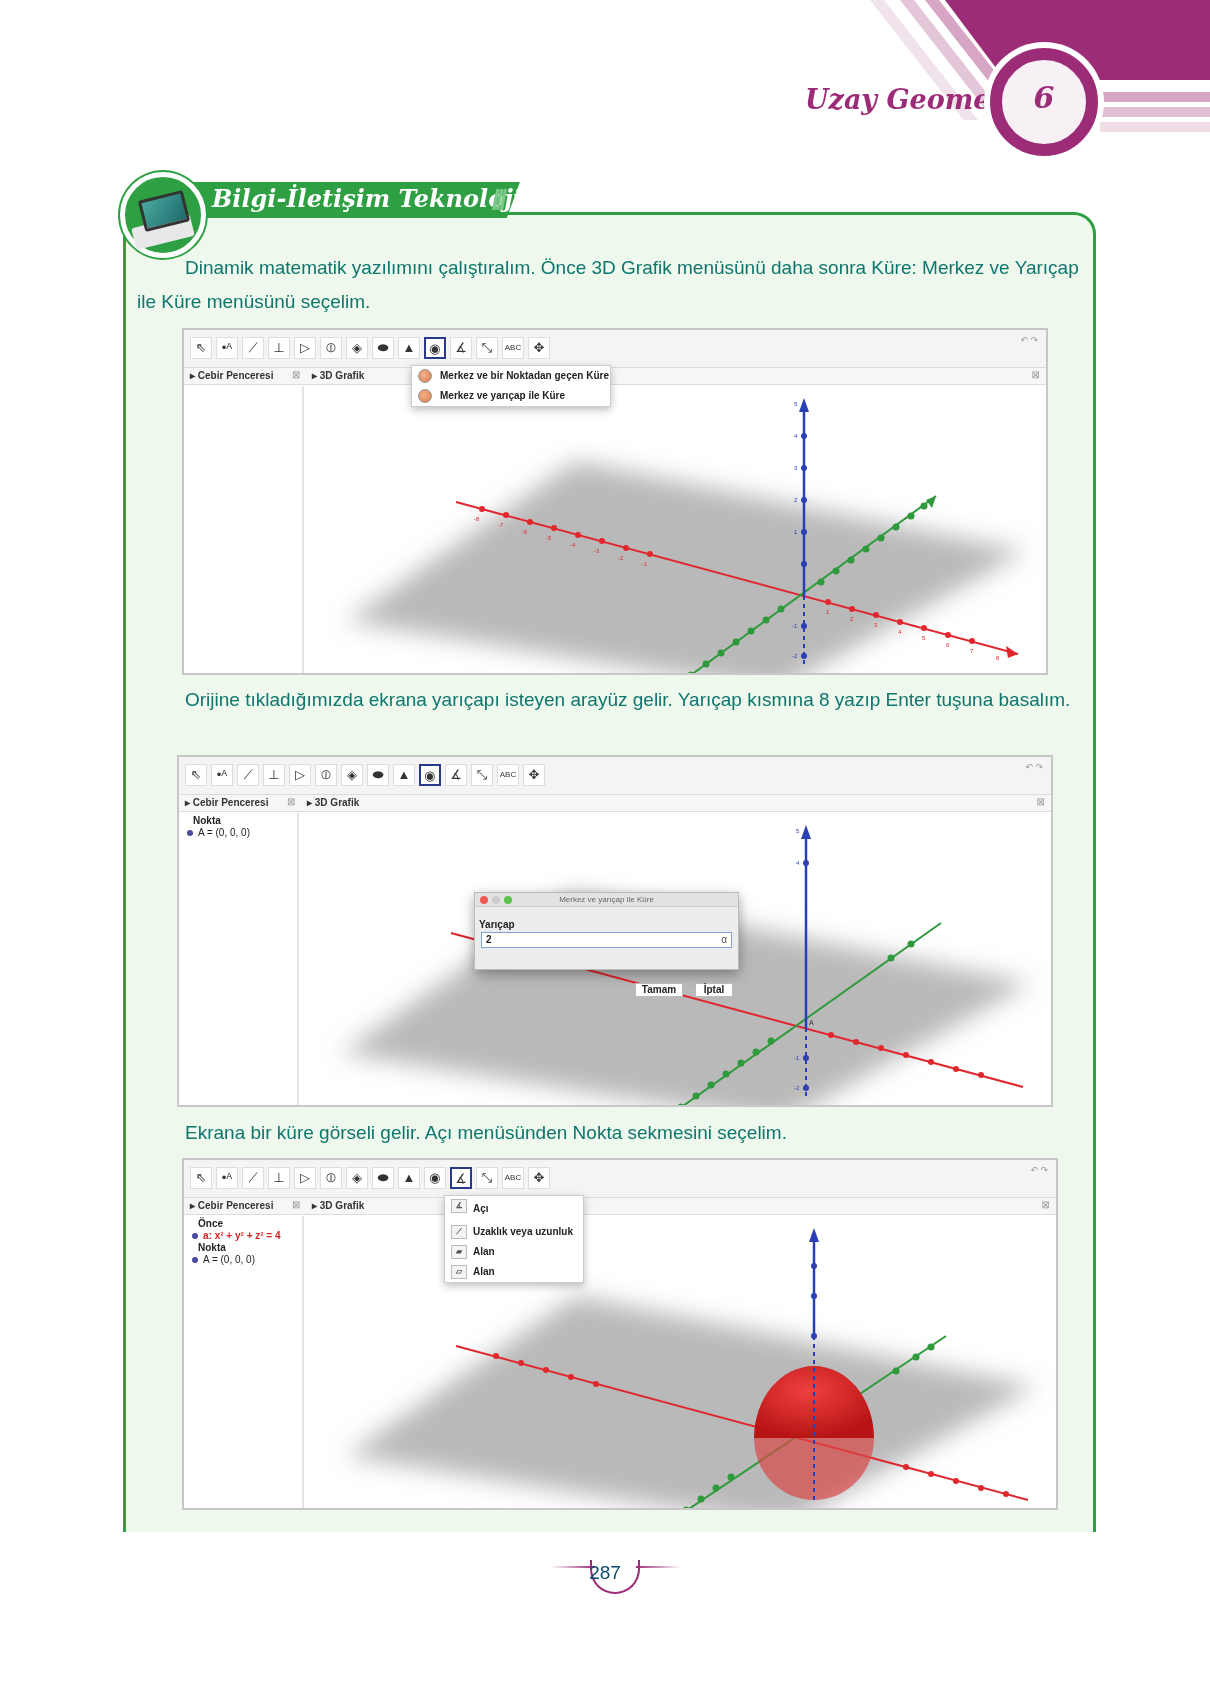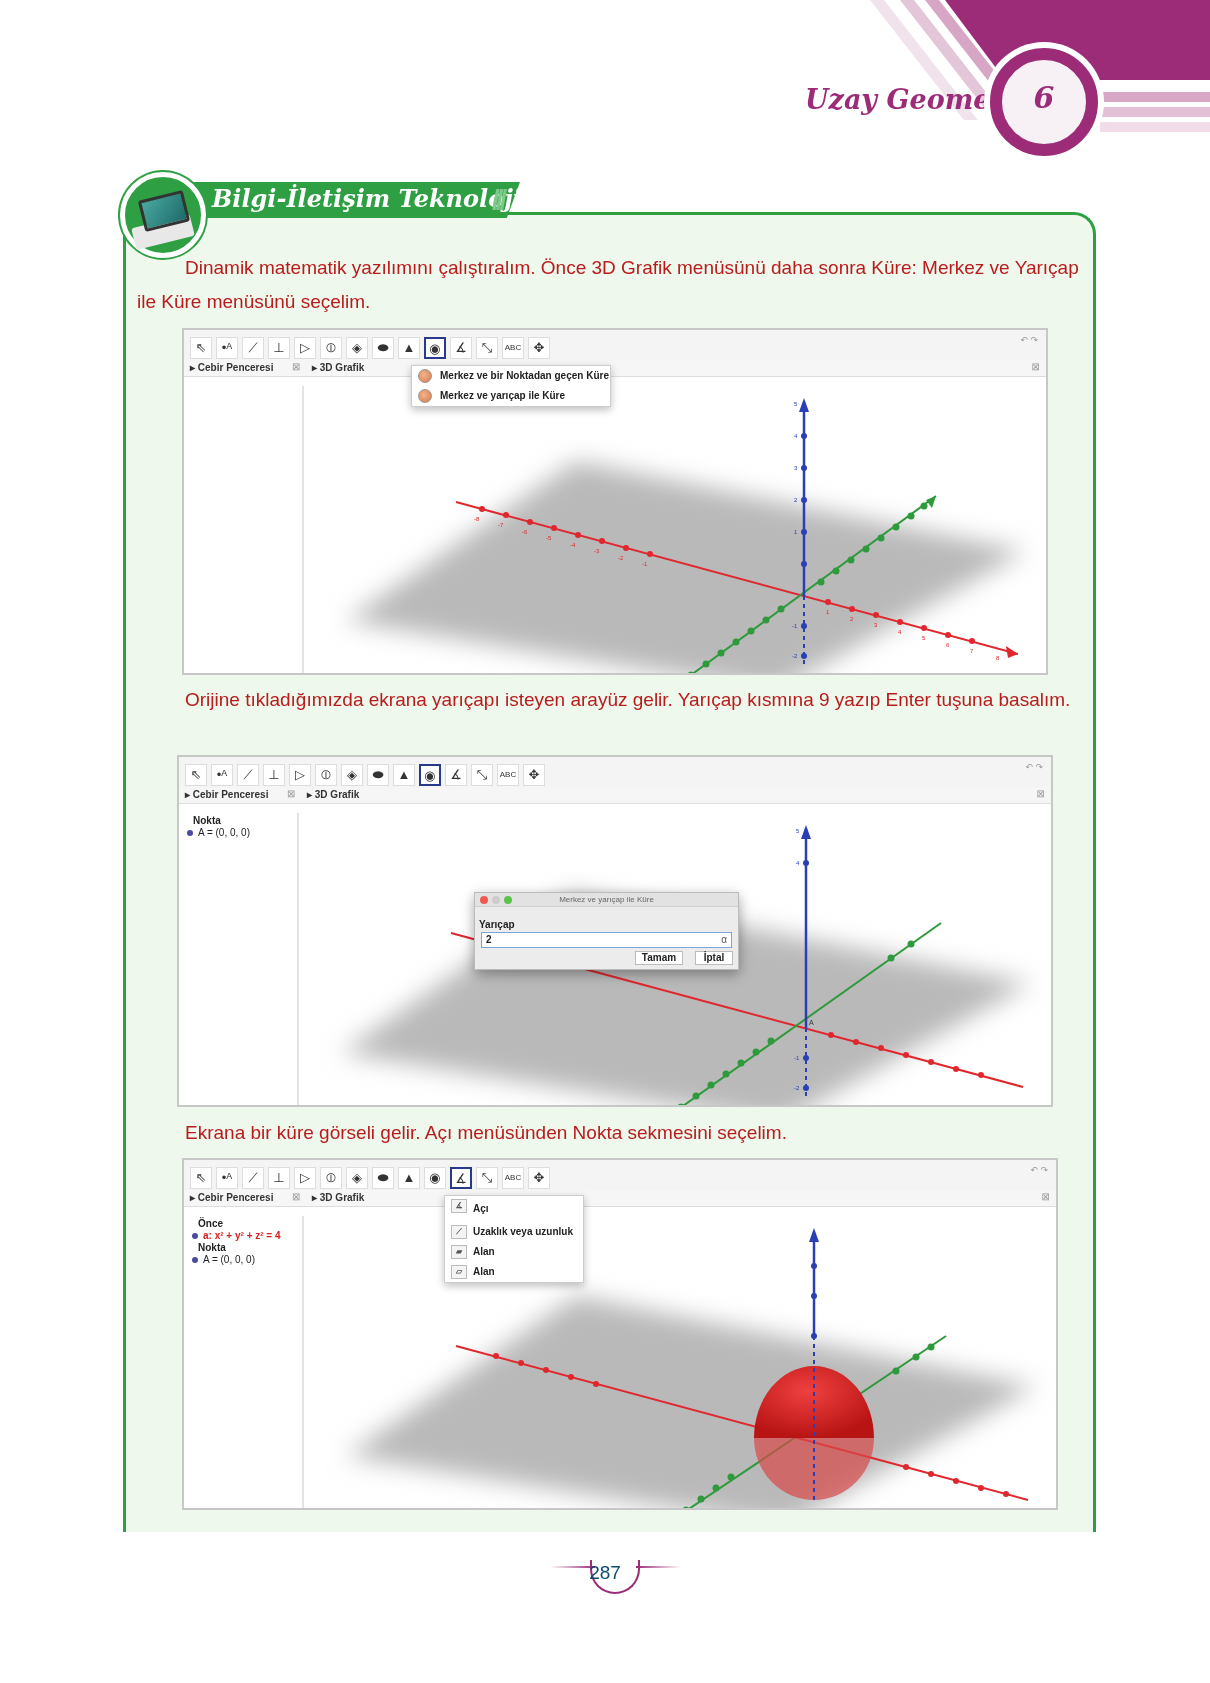--- a/index.html
+++ b/index.html
@@ -25,30 +25,30 @@
     clip-path: polygon(0 0, 100% 0, 96% 100%, 0 100%); }
   .box-title { position: absolute; left: 212px; top: 184px; font-family: "DejaVu Serif", serif; font-style: italic; font-weight: bold;
     font-size: 24px; color: #fff; }
   .slashes { position: absolute; left: 492px; top: 184px; font-size: 28px; font-weight: bold; color: #7dc98a; letter-spacing: -4px; }
   .badge { position: absolute; left: 120px; top: 172px; width: 86px; height: 86px; border-radius: 50%; background: #2ea043;
     border: 5px solid #fff; box-shadow: 0 0 0 2px #2ea043; }
   .badge-screen { position: absolute; left: 16px; top: 18px; width: 46px; height: 32px; background: linear-gradient(135deg,#4aa8a0,#1d6a6a);
     border: 3px solid #333; transform: rotate(-14deg); border-radius: 3px; }
   .badge-kbd { position: absolute; left: 8px; top: 44px; width: 60px; height: 22px; background: #e8e8e8; transform: rotate(-14deg); border-radius: 3px; }
 
-  .para { position: absolute; font-size: 19px; line-height: 34px; color: #b91c1c; width: 950px; }
+  .para { position: absolute; font-size: 19px; line-height: 34px; color: #0f766e; width: 950px; }
   .para .indent { display: inline-block; width: 48px; }
 
   
   .gg { position: absolute; background: #fff; border: 2px solid #c7c7c7; overflow: hidden; }
   .gg-toolbar { position: absolute; left: 0; top: 0; right: 0; height: 38px; background: #f4f4f4; border-bottom: 1px solid #dcdcdc; }
   .tool { position: absolute; top: 7px; width: 22px; height: 22px; background: #fff; border: 1px solid #ddd; font-size: 13px; line-height: 20px; text-align: center; color: #333; }
   .tool.sel { border: 2px solid #2a3a8a; }
   .gg-rt { position: absolute; right: 8px; top: 4px; width: 26px; font-size: 9px; color: #999; text-align: right; line-height: 13px; }
-  .gg-tabs { position: absolute; left: 0; right: 0; top: 30px; height: 17px; background: #f6f6f6; border-bottom: 1px solid #ddd; font-size: 10px; font-weight: bold; color: #333; }
+  .gg-tabs { position: absolute; left: 0; right: 0; top: 38px; height: 17px; background: #f6f6f6; border-bottom: 1px solid #ddd; font-size: 10px; font-weight: bold; color: #333; }
   .gg-tabs .t1 { position: absolute; left: 6px; top: 2px; }
   .gg-tabs .t2 { position: absolute; left: 128px; top: 2px; }
   .gg-tabs .x1 { position: absolute; left: 108px; top: 1px; color: #999; font-weight: normal; }
   .gg-tabs .x2 { position: absolute; right: 6px; top: 1px; color: #999; font-weight: normal; }
   .gg-algebra { position: absolute; left: 0; top: 56px; width: 120px; bottom: 0; border-right: 2px solid #e4e4e4; font-size: 10px; padding: 2px 8px; line-height: 12px; }
   .gg-algebra .h { font-weight: bold; color: #222; padding-left: 6px; }
   .gg-algebra .dot { display: inline-block; width: 6px; height: 6px; border-radius: 50%; background: #4a4aa0; margin-right: 5px; }
   .gg-algebra .v { font-weight: normal; color: #222; }
   .gg-algebra .red { color: #d62020; font-weight: bold; }
   .gg-graph { position: absolute; left: 122px; top: 56px; right: 0; bottom: 0; background: #fff; }
@@ -57,21 +57,21 @@
   .menu .mi { height: 20px; line-height: 20px; padding-left: 28px; position: relative; }
   .menu .mi .ico { position: absolute; left: 6px; top: 3px; width: 14px; height: 14px; border-radius: 50%; background: radial-gradient(circle at 40% 40%, #f6b28a, #d47a4a); border: 1px solid #999; }
   .menu .mi .ico2 { position: absolute; left: 6px; top: 3px; width: 16px; height: 14px; border: 1px solid #bbb; background: #f4f4f4; font-size: 8px; line-height: 12px; text-align: center; color: #555; }
 
   .dialog { position: absolute; background: #ececec; border: 1px solid #bbb; box-shadow: 0 4px 12px rgba(0,0,0,0.35); font-size: 10px; }
   .dialog .titlebar { height: 14px; background: #e2e2e2; border-bottom: 1px solid #cfcfcf; position: relative; font-size: 8px; color: #666; text-align: center; line-height: 14px; }
   .dialog .tl { position: absolute; top: 3px; width: 8px; height: 8px; border-radius: 50%; }
   .dialog .lbl { font-weight: bold; padding: 4px 4px 2px; color: #222; margin-top: 8px; }
   .dialog .inp { margin: 0 6px; height: 16px; background: #fff; border: 1px solid #7aa5d6; position: relative; padding-left: 4px; line-height: 14px; font-weight: bold; }
   .dialog .alpha { position: absolute; right: 4px; top: 0; color: #555; font-weight: normal; }
-  .dialog .btn { position: absolute; height: 14px; background: #fff; border: 1px solid #bbb; border-radius: 0; font-weight: bold; font-size: 10px; text-align: center; line-height: 12px; }
+  .dialog .btn { position: absolute; height: 14px; background: #fff; border: 1px solid #bbb; border-radius: 0; font-weight: bold; font-size: 10px; text-align: center; line-height: 12px; margin-top: 32px; }
 
   .pagenum { position: absolute; left: 575px; top: 1562px; font-size: 19px; color: #0c4a6e; width: 60px; text-align: center; }
   .pn-arc { position: absolute; left: 590px; top: 1560px; width: 50px; height: 34px; border: 2px solid #9c2b78; border-top: none; border-radius: 0 0 25px 25px; }
   .pn-line { position: absolute; top: 1566px; height: 2px; }
 </style>
 </head>
 <body>
 
 <div class="hdr-stripe" style="left:870px;background:#f1e3ec;"></div>
 <div class="hdr-stripe" style="left:900px;background:#e4c6d9;"></div>
@@ -207,21 +207,21 @@
           <text x="690" y="274">8</text>
         </g>
     </svg>
   </div>
   <div class="menu" style="left:227px;top:35px;width:200px;">
     <div class="mi"><span class="ico"></span><span>Merkez ve bir Noktadan geçen Küre</span></div>
     <div class="mi"><span class="ico"></span><span>Merkez ve yarıçap ile Küre</span></div>
   </div>
 </div>
 
-<div class="para" style="left:137px;top:683px;"><span class="indent"></span><span>Orijine tıkladığımızda ekrana yarıçapı isteyen arayüz gelir. Yarıçap kısmına 9 yazıp Enter tuşuna basalım.</span></div>
+<div class="para" style="left:137px;top:683px;"><span class="indent"></span><span>Orijine tıkladığımızda ekrana yarıçapı isteyen arayüz gelir. Yarıçap kısmına 8 yazıp Enter tuşuna basalım.</span></div>
 
 <div class="gg" style="left:177px;top:755px;width:876px;height:352px;">
   <div class="gg-toolbar" id="tb2">
       <div class="tool" style="left: 6px;">⇖</div>
       <div class="tool" style="left: 32px;">•ᴬ</div>
       <div class="tool" style="left: 58px;">⟋</div>
       <div class="tool" style="left: 84px;">⊥</div>
       <div class="tool" style="left: 110px;">▷</div>
       <div class="tool" style="left: 136px;">⦶</div>
       <div class="tool" style="left: 162px;">◈</div>

